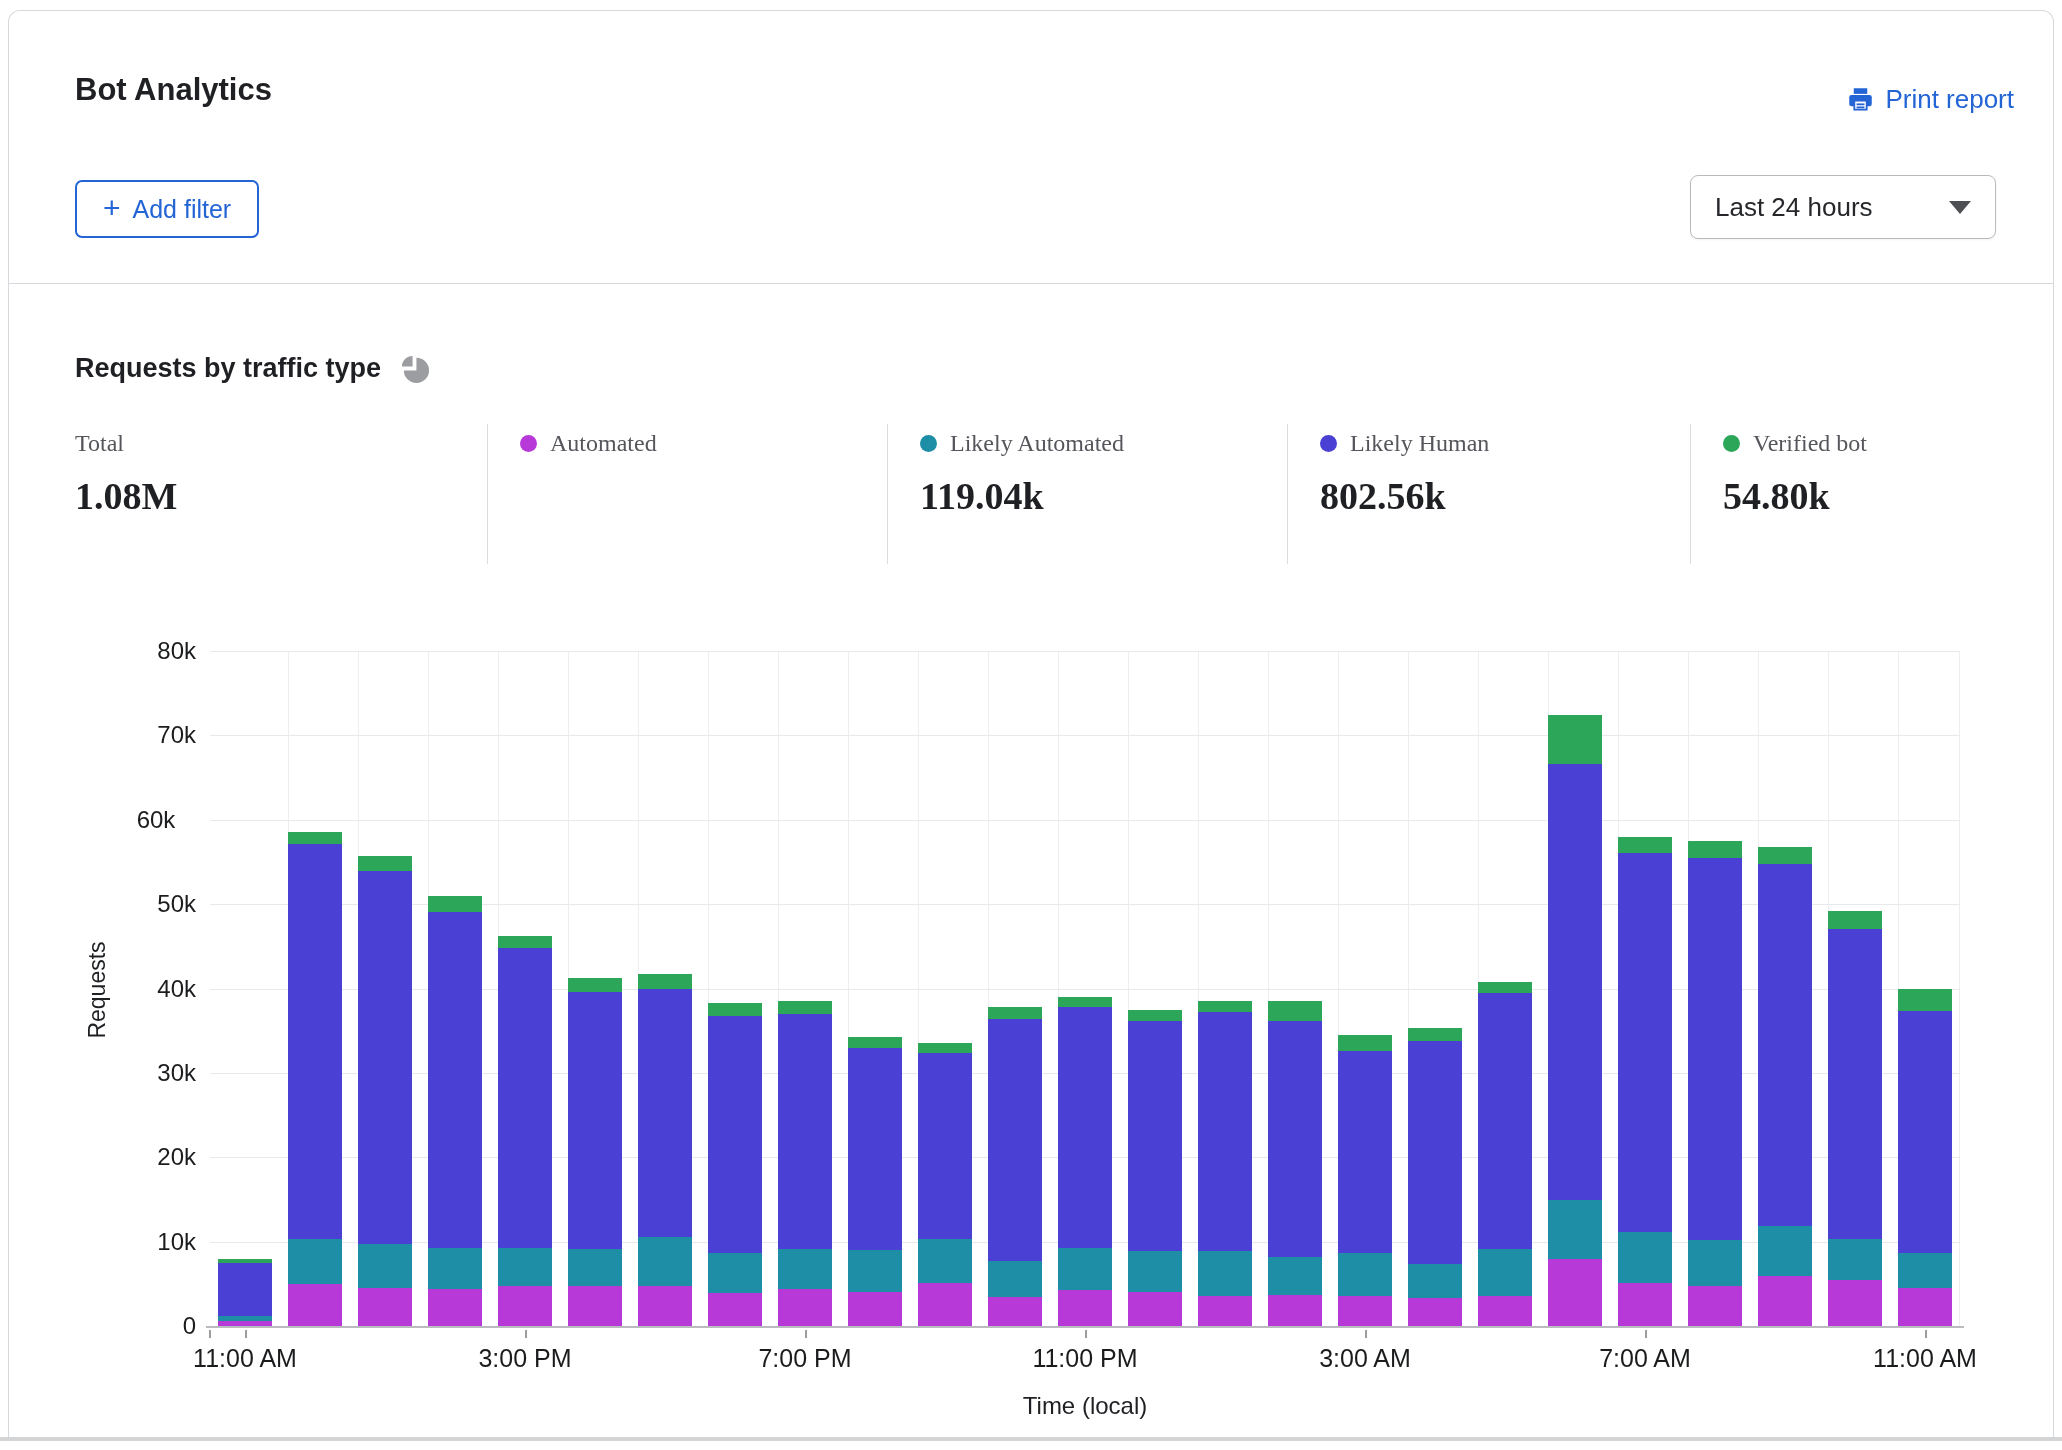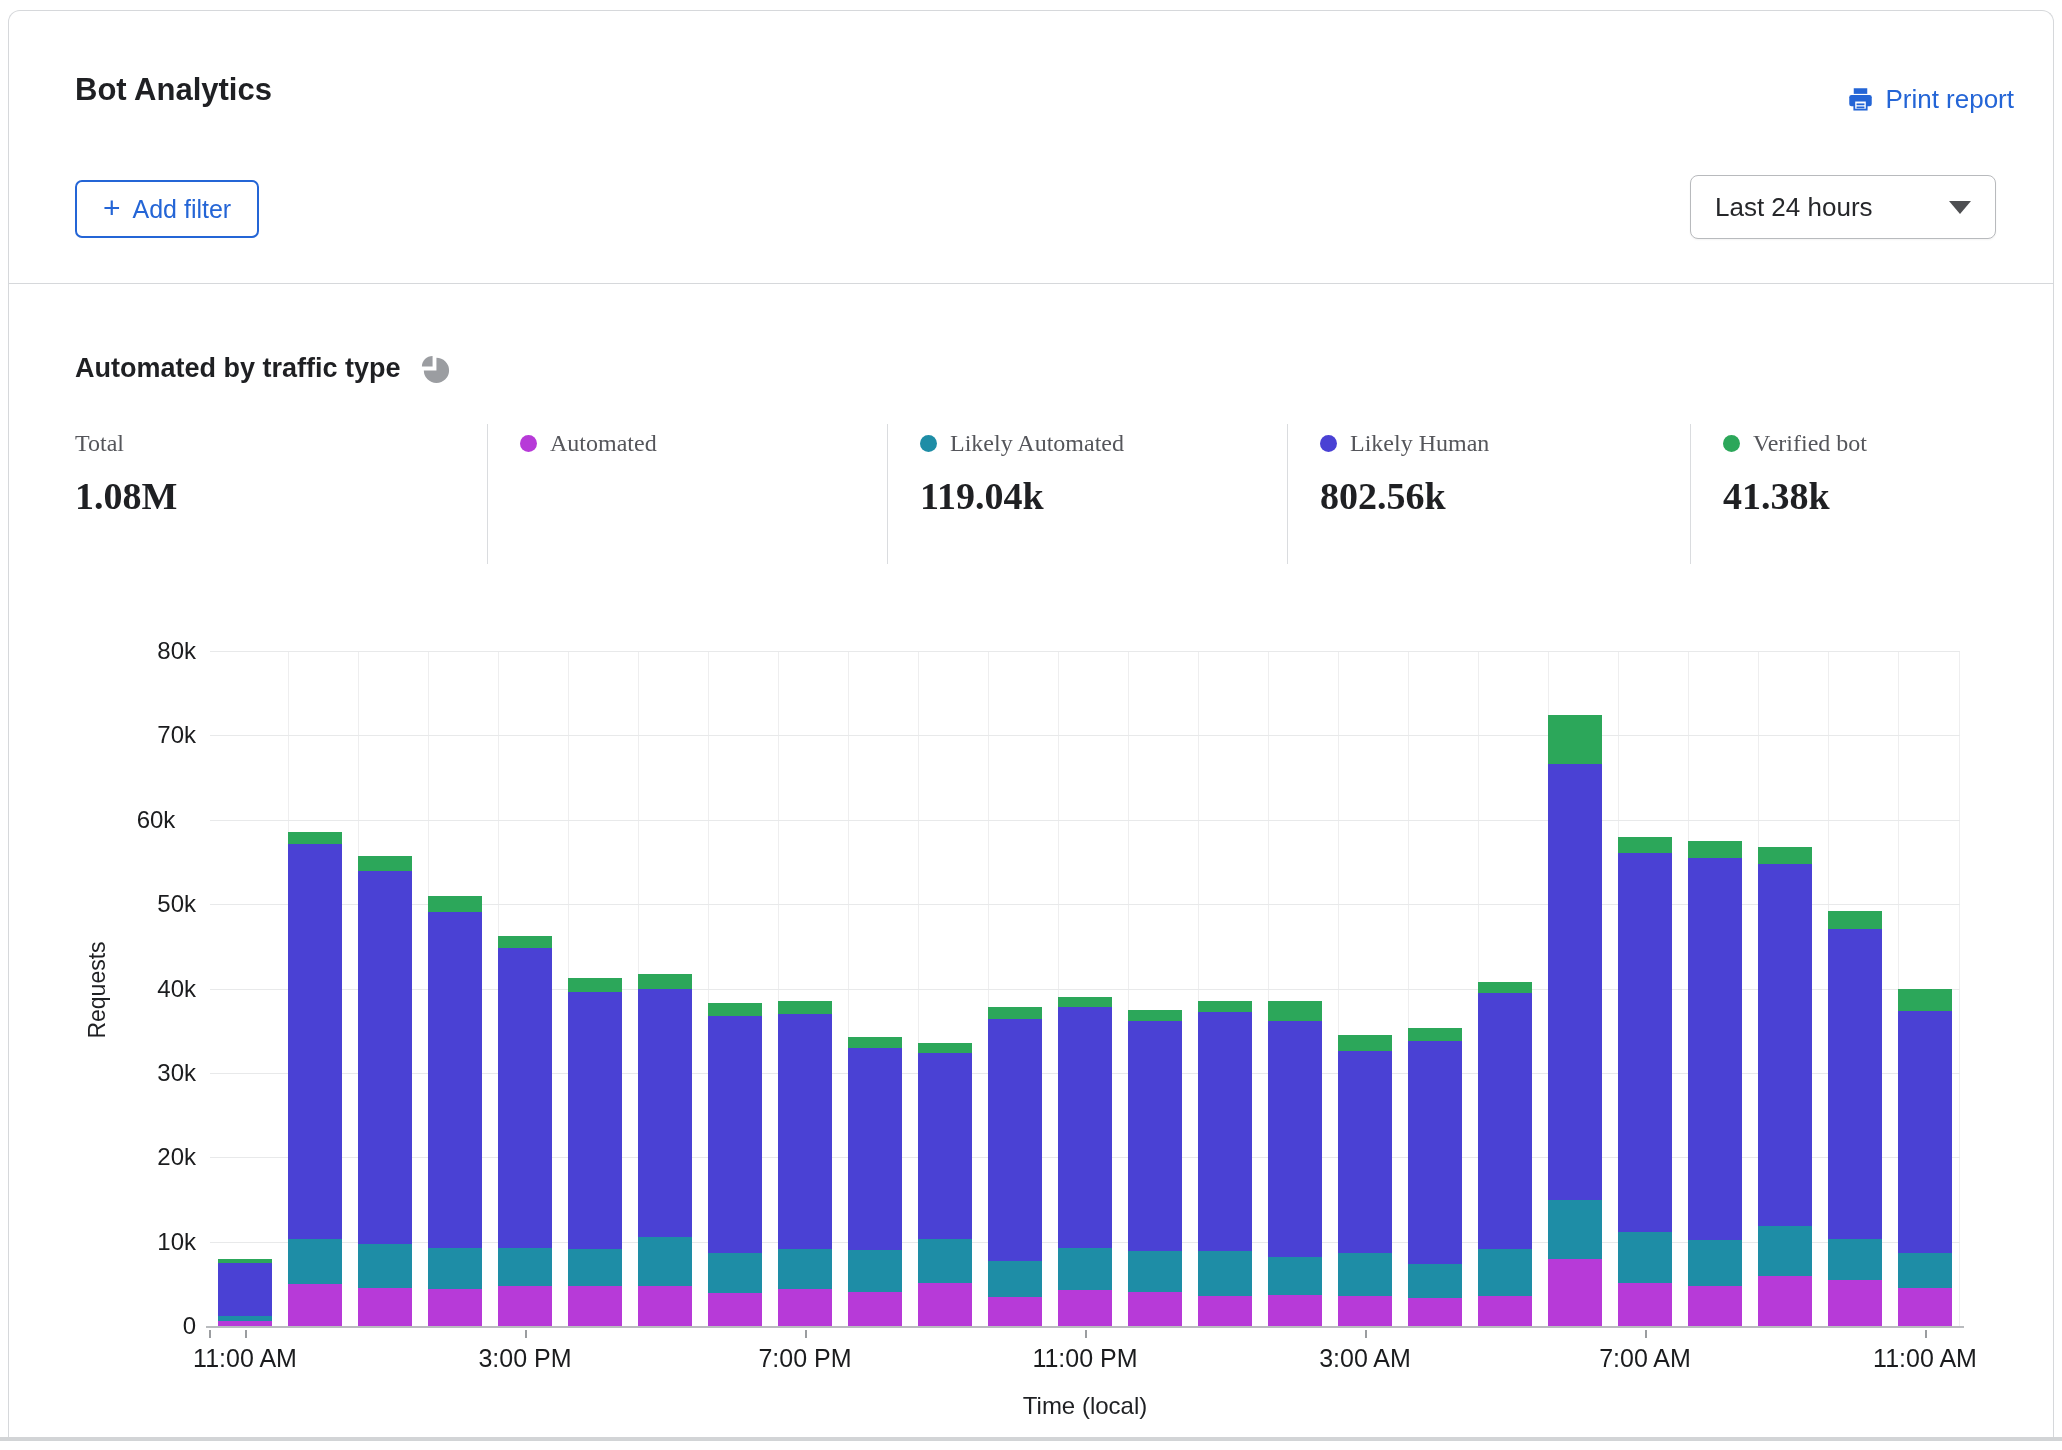--- a/index.html
+++ b/index.html
@@ -84,21 +84,21 @@
 </button>
 
 <div id="time-range" class="abs">
   <span>Last 24 hours</span>
   <span class="caret"></span>
 </div>
 
 <div id="header-divider" class="abs"></div>
 
 <div id="section-title-row" class="abs">
-  <span id="section-title">Automated by traffic type</span>
+  <span id="section-title">Requests by traffic type</span>
   <span style="display:flex;">
     <svg width="33" height="33" viewBox="0 0 34 34">
       <path d="M19 6 A 13 13 0 1 1 6 19 L 19 19 Z" fill="#9b9da1"></path>
       <path d="M15 15 L 15 4 A 11 11 0 0 0 4 15 Z" fill="#9b9da1"></path>
     </svg>
   </span>
 </div>
 
 <div id="stats-row" class="abs">
     <div class="stat-block" style="width: 412px;">
@@ -125,21 +125,21 @@
         <span class="stat-dot" style="background: rgb(74, 65, 212);"></span>
         <span>Likely Human</span>
       </div>
       <div class="stat-value">802.56k</div>
     </div>
     <div class="stat-block" style="width: 310px;">
       <div class="stat-label-row">
         <span class="stat-dot" style="background: rgb(44, 167, 90);"></span>
         <span>Verified bot</span>
       </div>
-      <div class="stat-value">41.38k</div>
+      <div class="stat-value">54.80k</div>
     </div>
   </div>
 
 <div id="y-axis-title" class="abs">Requests</div>
 <div id="chart-area" class="abs">
     <div class="vgrid" style="left: 77.5px;"></div>
     <div class="vgrid" style="left: 147.5px;"></div>
     <div class="vgrid" style="left: 217.5px;"></div>
     <div class="vgrid" style="left: 287.5px;"></div>
     <div class="vgrid" style="left: 357.5px;"></div>

